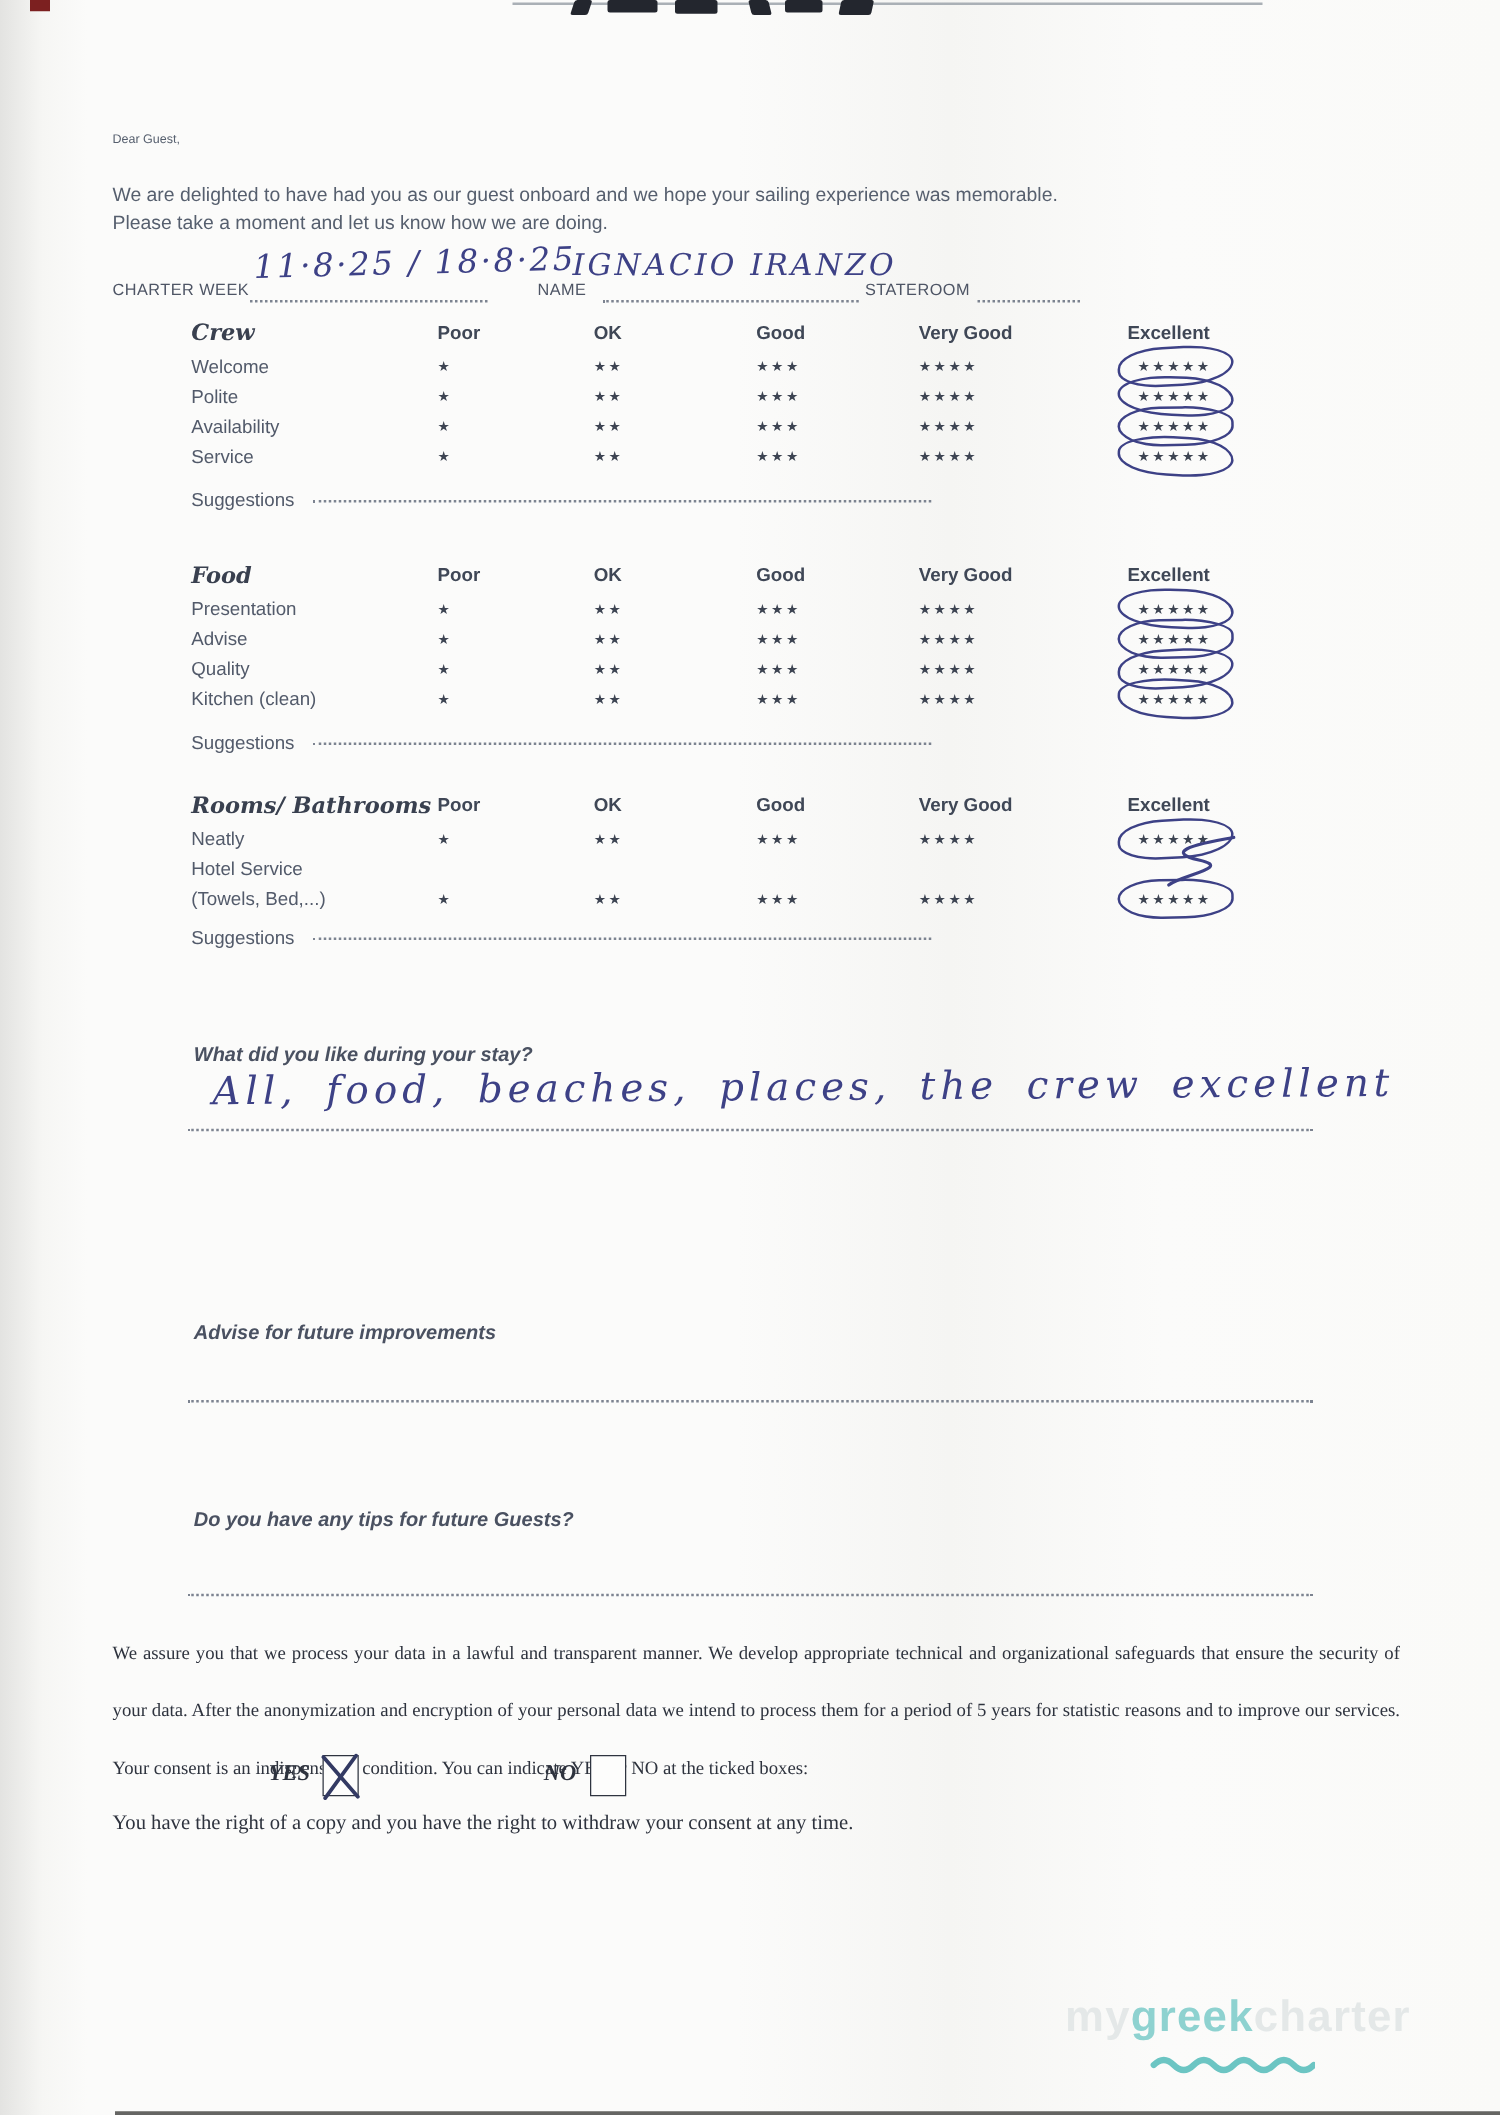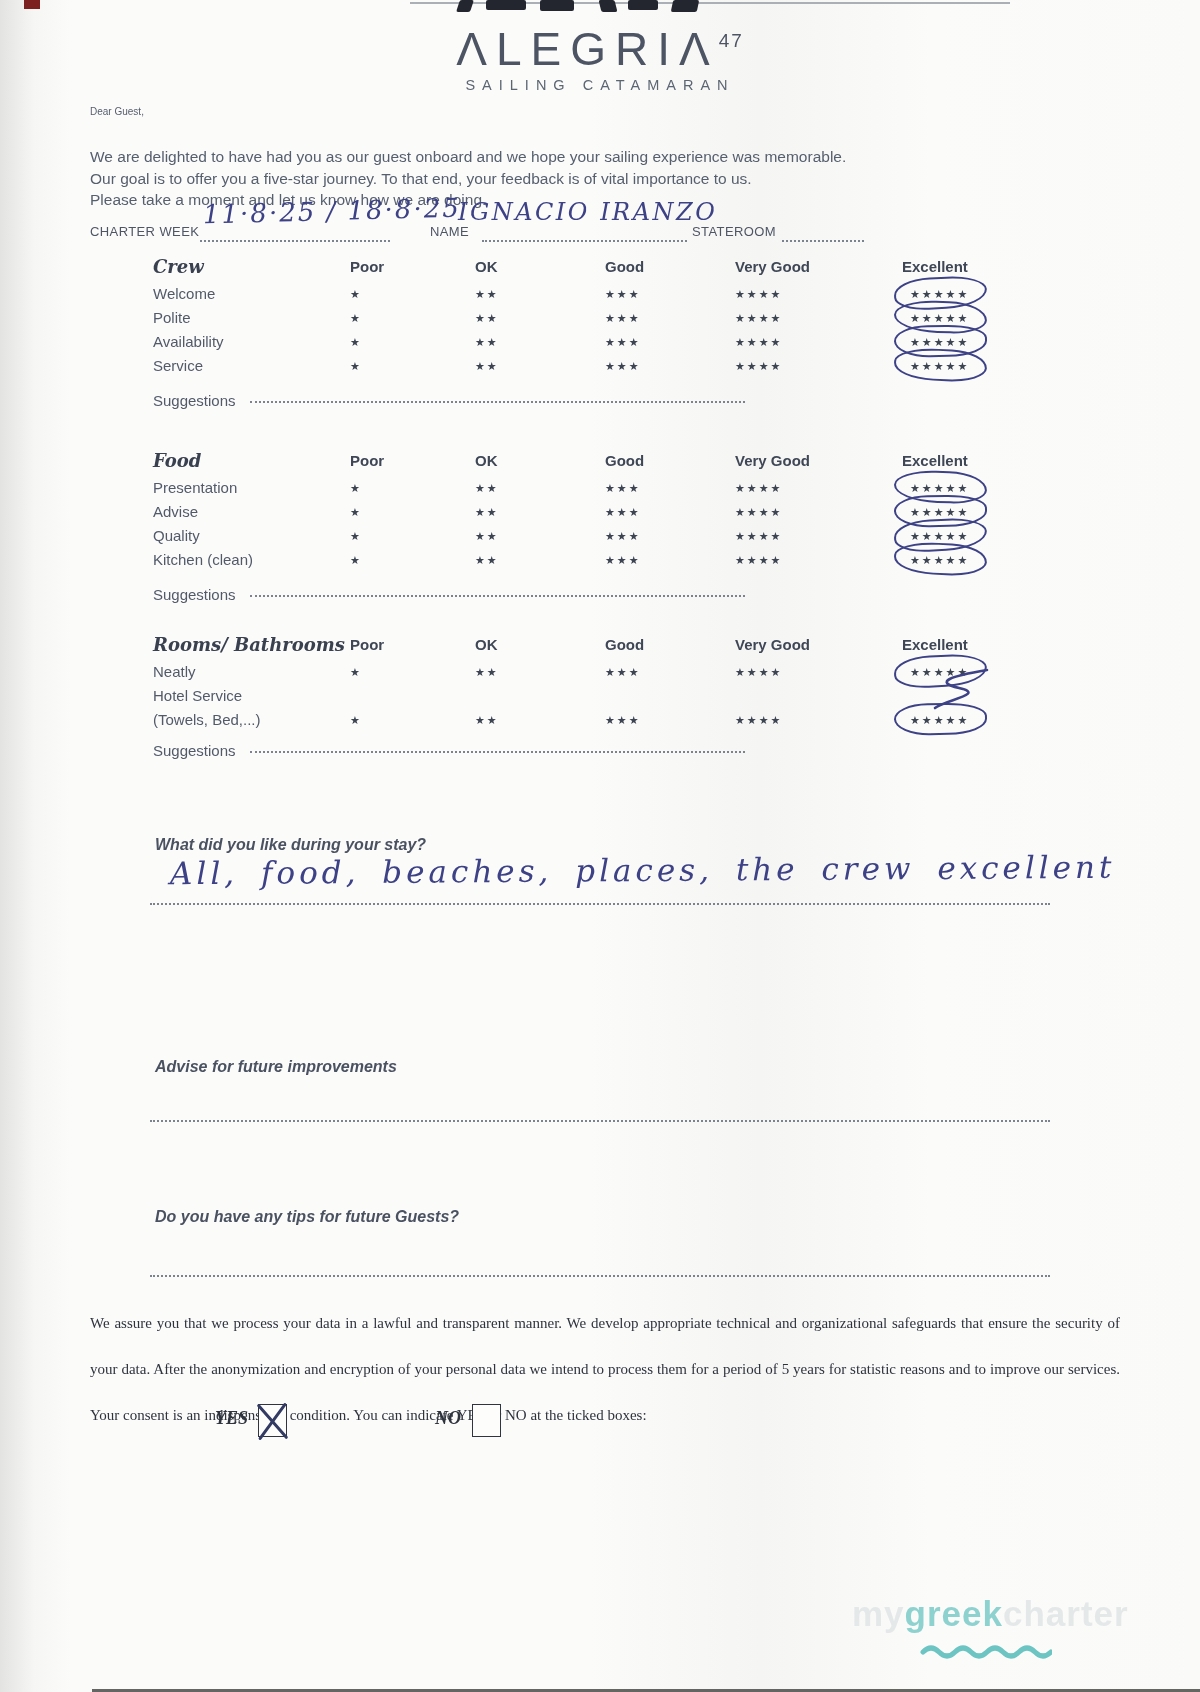--- a/index.html
+++ b/index.html
@@ -76,29 +76,24 @@
     <div class="ta-line"></div>
     <span class="ta-glyph" style="left:458px;width:14px;height:12px;transform:skewX(-18deg);"></span>
     <span class="ta-glyph" style="left:486px;width:40px;height:10px;"></span>
     <span class="ta-glyph" style="left:540px;width:34px;height:11px;"></span>
     <span class="ta-glyph" style="left:600px;width:16px;height:12px;transform:skewX(14deg);"></span>
     <span class="ta-glyph" style="left:628px;width:30px;height:10px;"></span>
     <span class="ta-glyph" style="left:672px;width:26px;height:12px;transform:skewX(-12deg);"></span>
     <span class="ta-red"></span>
   </div>
 
-  <header class="logo">
-    <div class="brand"><span>ΛLEGRIΛ</span><sup>47</sup></div>
-    <div class="subtitle">SAILING CATAMARAN</div>
-  </header>
 
   <div class="greeting">Dear Guest,</div>
   <div class="intro">
     <div>We are delighted to have had you as our guest onboard and we hope your sailing experience was memorable.</div>
-    <div>Our goal is to offer you a five-star journey. To that end, your feedback is of vital importance to us.</div>
     <div>Please take a moment and let us know how we are doing.</div>
   </div>
 
   <div class="charter">
     <span class="lbl" style="left:90px;top:224px;">CHARTER WEEK</span>
     <span class="dotseg" style="left:200px;top:240px;width:190px;"></span>
     <span class="hw hw-date">11·8·25 / 18·8·25</span>
     <span class="lbl" style="left:430px;top:224px;">NAME</span>
     <span class="dotseg" style="left:482px;top:240px;width:205px;"></span>
     <span class="hw hw-name">IGNACIO IRANZO</span>
@@ -224,20 +219,21 @@
   <div class="ansline" style="top:1120px;"></div>
 
   <div class="prompt" style="top:1208px;">Do you have any tips for future Guests?</div>
   <div class="ansline" style="top:1275px;"></div>
 
   <div class="consent">We assure you that we process your data in a lawful and transparent manner. We develop appropriate technical and organizational safeguards that ensure the security of your data. After the anonymization and encryption of your personal data we intend to process them for a period of 5 years for statistic reasons and to improve our services. Your consent is an indispensable condition. You can indicate YES or NO at the ticked boxes:</div>
   <span class="yn" style="left:215px;top:1408px;">YES</span>
   <span class="box checked" style="left:258px;top:1404px;"></span>
   <span class="yn" style="left:435px;top:1408px;">NO</span>
   <span class="box" style="left:472px;top:1404px;"></span>
+  <div class="rights">You have the right of a copy and you have the right to withdraw your consent at any time.</div>
 
 
   <div class="watermark">
     <span class="wm-light">my</span><span class="wm-teal">greek</span><span class="wm-light">charter</span>
     <svg class="wave" width="132" height="18" viewBox="0 0 132 18">
       <path d="M3,10 Q11,2 19,10 T35,10 T51,10 T67,10 T83,10 T99,10 T115,10 T131,10" fill="none" stroke="#6cc5c3" stroke-width="5" stroke-linecap="round"></path>
     </svg>
   </div>
 
   <div class="bottom-edge"></div>

